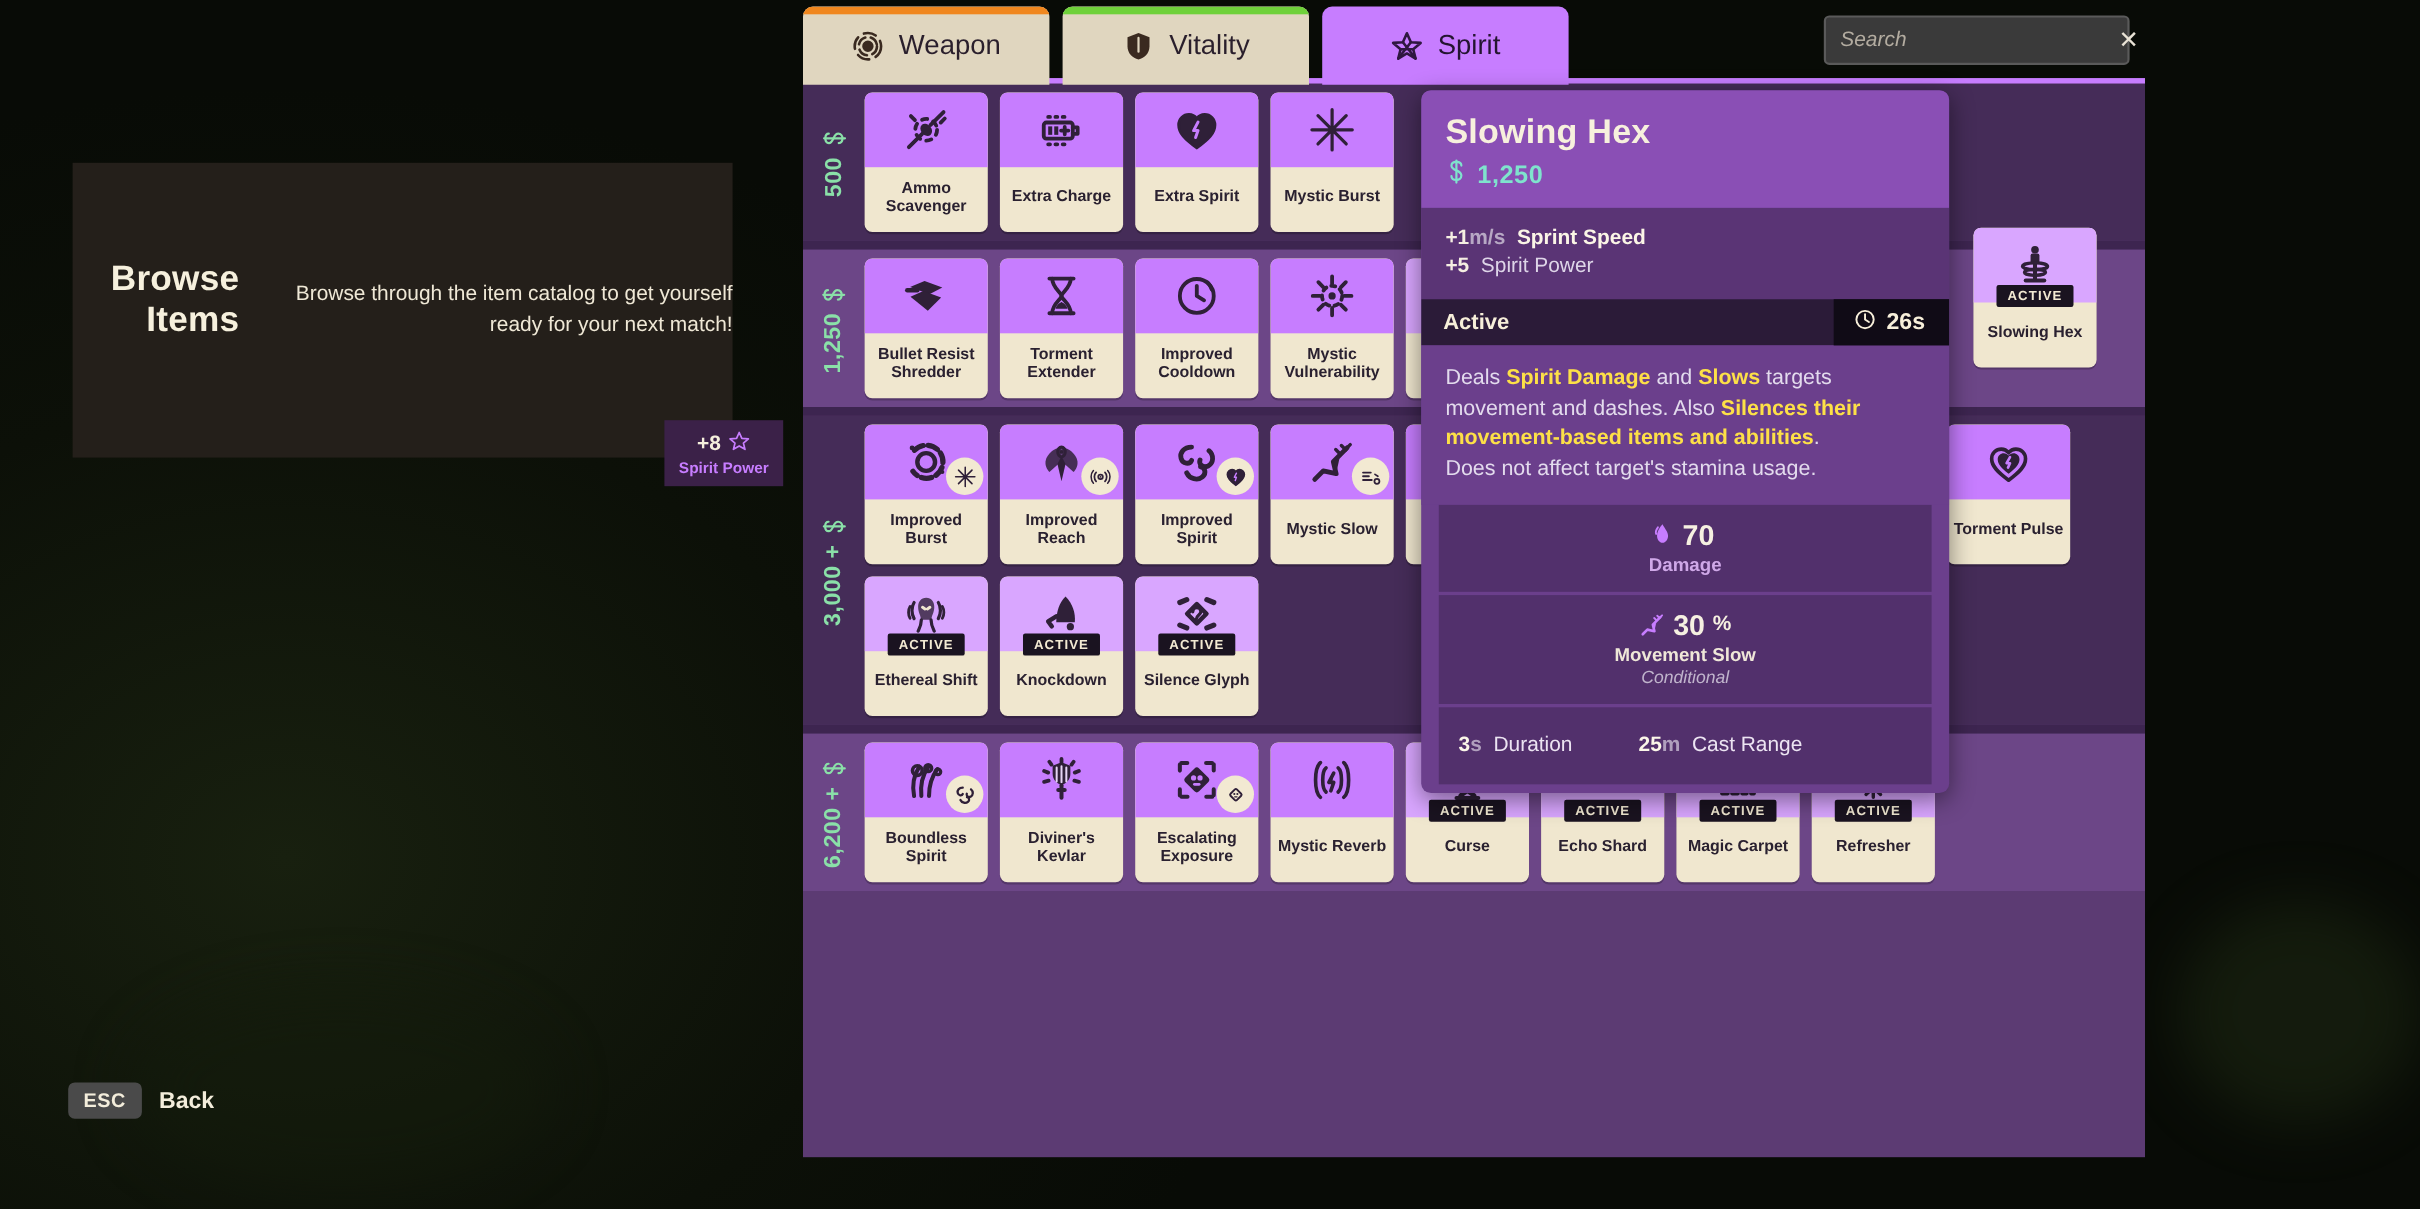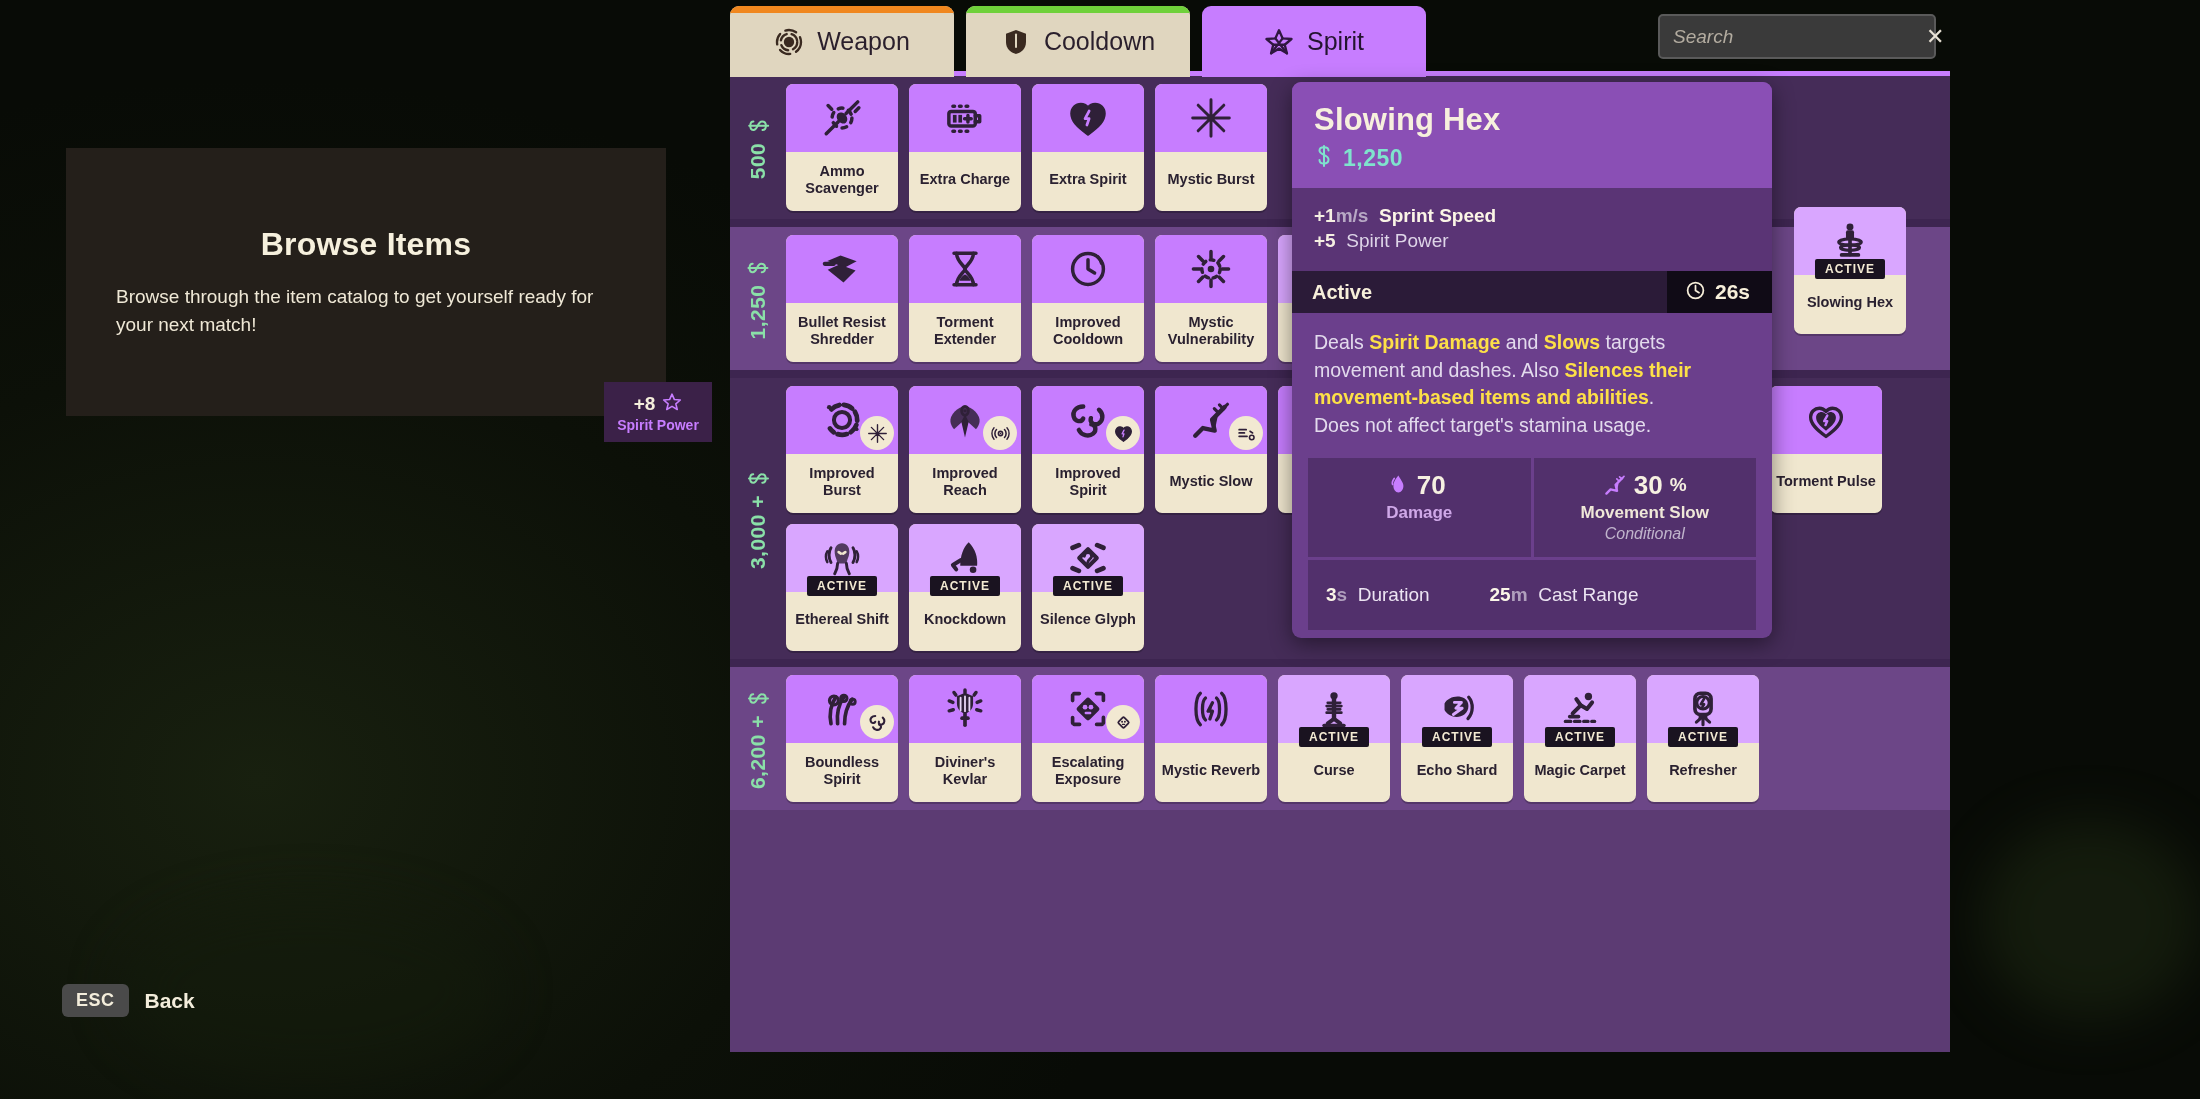--- a/index.html
+++ b/index.html
@@ -19,23 +19,23 @@
       linear-gradient(160deg, #0d1209 0%, #070a05 100%);
   }
   
   .bg-blob { position:absolute; border-radius:50%; filter: blur(26px); opacity:.5; }
 
   
   #promo {
     position: absolute; left: 66px; top: 148px;
     width: 600px; height: 268px;
     background: #241f1a;
-    display: flex; flex-direction: column;
+    display: flex; flex-direction: row;
     align-items: center; justify-content: center;
-    text-align: left;
+    text-align: right;
   }
   #promo h1 {
     font-size: 32px; font-weight: bold; color: #f6f0dd;
     letter-spacing: .2px; margin-bottom: 20px;
   }
   #promo p {
     font-size: 19px; color: #efe8d6; line-height: 1.45;
     max-width: 500px;
   }
 
@@ -227,21 +227,21 @@
   }
   #tt-cd .val { font-size: 21px; font-weight: bold; color: #f7efda; }
 
   #tt-desc {
     background: #6b3f8c; padding: 16px 22px 18px;
     font-size: 19.5px; line-height: 1.42; color: #e3dbed;
   }
   #tt-desc b { color: #fde047; }
 
   #tt-stats { padding: 0 16px 8px; }
-  .tt-row2 { display: flex; gap: 3px; }
+  .tt-row2 { display: flex; gap: 3px; flex-direction: column; }
   .tt-cell {
     flex: 1; background: #52306c;
     padding: 12px 10px 14px;
     text-align: center;
     display:flex; flex-direction:column; align-items:center; gap:2px;
   }
   .tt-cell .big { display:flex; align-items:center; gap:7px; font-size: 26px; font-weight: bold; color: #f6f0e1; }
   .tt-cell .big .pct { font-size: 19px; }
   .tt-cell .cap { font-size: 17px; font-weight: bold; color: #cfa8e8; }
   .tt-cell .cap.pale { color: #efe7d8; }
@@ -300,21 +300,21 @@
           <span class="tlabel">Weapon</span>
         </div>
         <div class="tab">
           <span class="accent" style="background:#6fd13a"></span>
           <span class="ticon" style="width:30px;height:30px;display:block">
             <svg viewBox="0 0 24 24" fill="none" stroke="#3a2a20" stroke-width="1.9" stroke-linecap="round" stroke-linejoin="round">
               <path d="M12 2.4 L20 5.4 V12 c0 5.2 -3.6 8.4 -8 9.6 C7.6 20.4 4 17.2 4 12 V5.4 Z" fill="#3a2a20" stroke="none"></path>
               <path d="M12 6 v10" stroke="#e0d6bf" stroke-width="1.6"></path>
             </svg>
           </span>
-          <span class="tlabel">Cooldown</span>
+          <span class="tlabel">Vitality</span>
         </div>
         <div class="tab active">
           <span class="ticon" style="width:30px;height:30px;display:block">
             <svg viewBox="0 0 24 24" fill="none" stroke="#2f1740" stroke-width="1.9" stroke-linecap="round" stroke-linejoin="round">
               <path d="M12 2.6 L14.9 9.1 L22 9.6 L16.6 14.2 L18.3 21 L12 17.3 L5.7 21 L7.4 14.2 L2 9.6 L9.1 9.1 Z"></path>
               <path d="M7.4 14.2 L16.6 14.2 M9.1 9.1 L18.3 21 M14.9 9.1 L5.7 21"></path>
             </svg>
           </span>
           <span class="tlabel">Spirit</span>
         </div>

